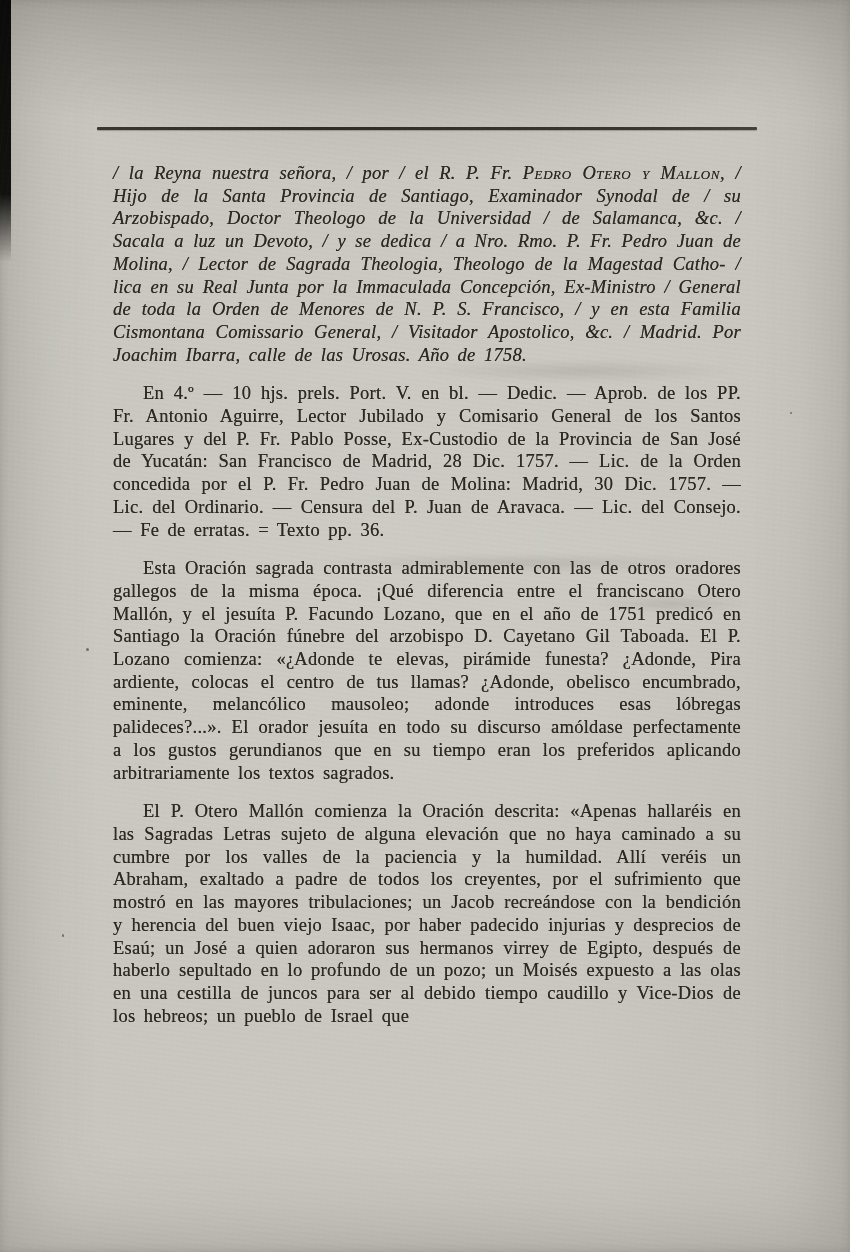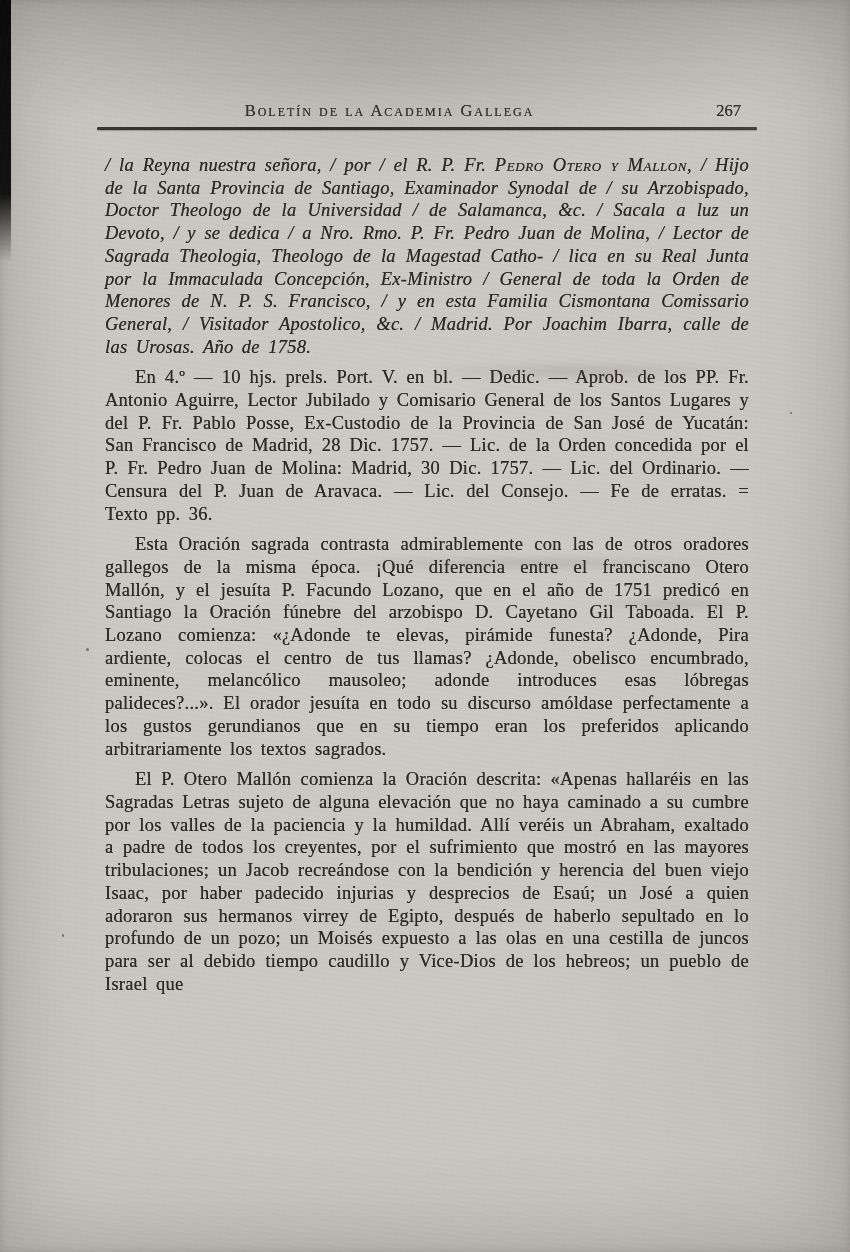--- a/index.html
+++ b/index.html
@@ -88,21 +88,21 @@
     width: 660px;
     font-size: 18.5px;
     line-height: 22.7px;
     text-align: justify;
     letter-spacing: 0.25px;
     word-spacing: 3.5px;
     hyphens: auto;
     color: #2c2822;
     text-shadow: 0 0 0.5px rgba(44,40,34,0.75);
   }
-  .page-body p { margin: 8px; }
+  .page-body p { margin: 16px; }
   .bib { font-style: italic; }
   .sc { font-variant: small-caps; letter-spacing: 0.6px; }
   .it { }
   .collation { text-indent: 30px; }
   .commentary-1 { margin-top: 14px; text-indent: 30px; }
   .commentary-2 { margin-top: 3px; text-indent: 30px; }
   .smudge {
     position: absolute;
     pointer-events: none;
     filter: blur(2px);
@@ -121,24 +121,20 @@
   .speck-2 { left: 62px;  top: 934px;  width: 2px; height: 3px; }
   .speck-3 { left: 790px; top: 412px;  width: 2px; height: 2px; }
 </style>
 </head>
 <body>
 
 <div class="page">
 
   <div class="gutter-shadow"></div>
 
-  <div class="running-header">
-    <span class="head-title">Boletín de la Academia Gallega</span>
-    <span class="head-page">267</span>
-  </div>
 
   <div class="header-rule"></div>
 
   <div class="page-body">
 
     <p class="bib"><span>/ la Reyna nuestra señora, / por / el R. P. Fr. </span><span class="sc">Pedro Otero y Mallon,</span><span> / Hijo de la Santa Provincia de Santiago, Examinador Synodal de / su Arzobispado, Doctor Theologo de la Universidad / de Salamanca, &amp;c. / Sacala a luz un Devoto, / y se dedica / a Nro. Rmo. P. Fr. Pedro Juan de Molina, / Lector de Sagrada Theologia, Theologo de la Magestad Catho- / lica en su Real Junta por la Immaculada Concepción, Ex-Ministro / General de toda la Orden de Menores de N. P. S. Francisco, / y en esta Familia Cismontana Comissario General, / Visitador Apostolico, &amp;c. / Madrid. Por Joachim Ibarra, calle de las Urosas. Año de 1758.</span></p>
 
     <p class="collation">En 4.º — 10 hjs. prels. Port. V. en bl. — Dedic. — Aprob. de los PP. Fr. Antonio Aguirre, Lector Jubilado y Comisario General de los Santos Lugares y del P. Fr. Pablo Posse, Ex-Custodio de la Provincia de San José de Yucatán: San Francisco de Madrid, 28 Dic. 1757. — Lic. de la Orden concedida por el P. Fr. Pedro Juan de Molina: Madrid, 30 Dic. 1757. — Lic. del Ordinario. — Censura del P. Juan de Aravaca. — Lic. del Consejo. — Fe de erratas. = Texto pp. 36.</p>
 
     <p class="commentary-1">Esta Oración sagrada contrasta admirablemente con las de otros oradores gallegos de la misma época. ¡Qué diferencia entre el franciscano Otero Mallón, y el jesuíta P. Facundo Lozano, que en el año de 1751 predicó en Santiago la Oración fúnebre del arzobispo D. Cayetano Gil Taboada. El P. Lozano comienza: «¿Adonde te elevas, pirámide funesta? ¿Adonde, Pira ardiente, colocas el centro de tus llamas? ¿Adonde, obelisco encumbrado, eminente, melancólico mausoleo; adonde introduces esas lóbregas palideces?...». El orador jesuíta en todo su discurso amóldase perfectamente a los gustos gerundianos que en su tiempo eran los preferidos aplicando arbitrariamente los textos sagrados.</p>

